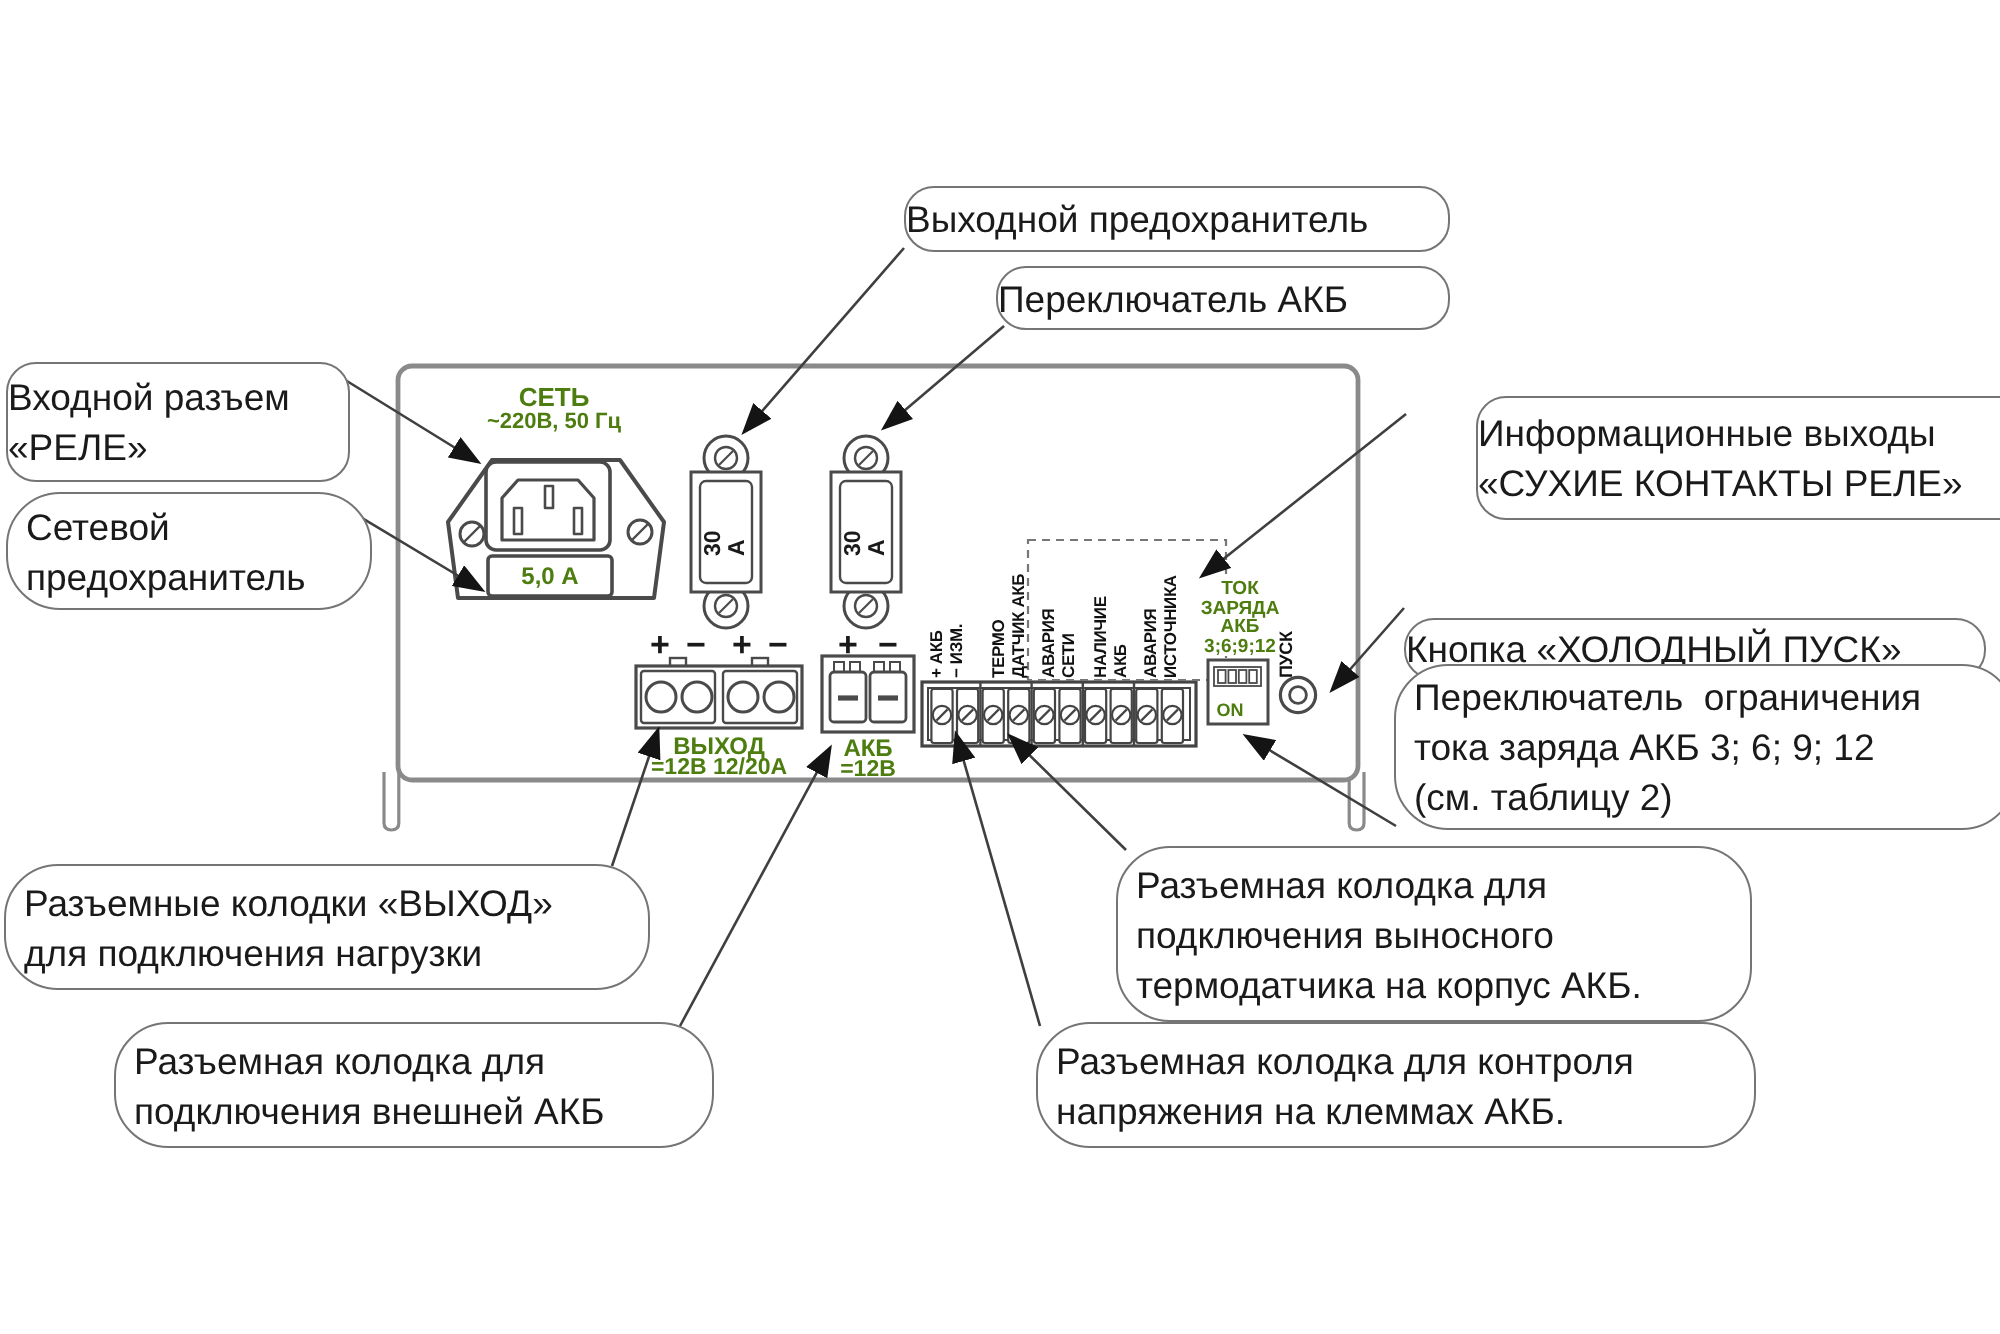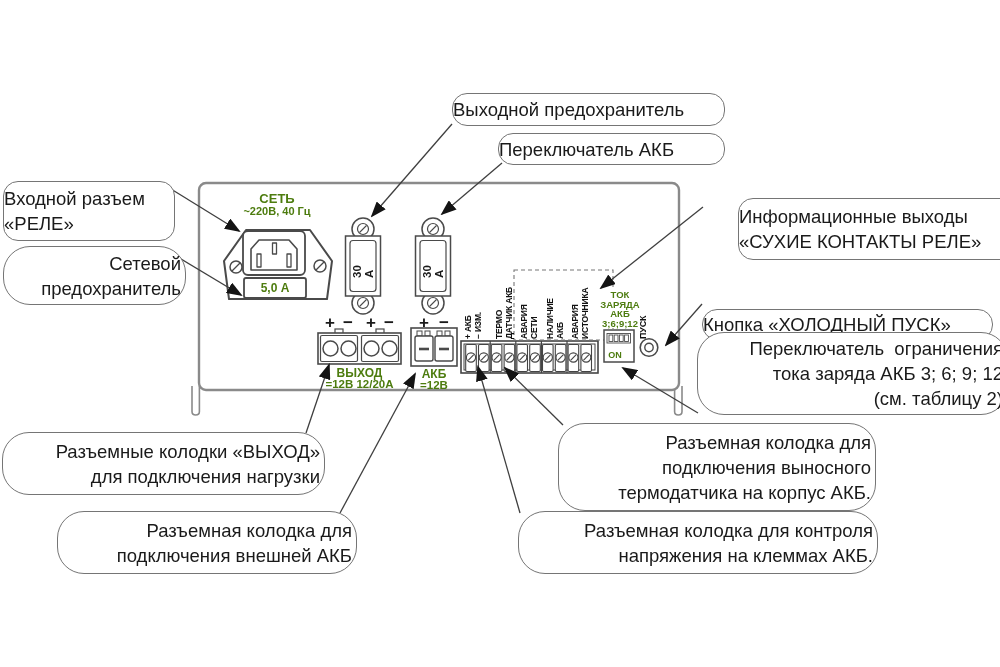--- a/index.html
+++ b/index.html
@@ -3,21 +3,21 @@
 <meta charset="utf-8">
 <style>
   html,body{margin:0;padding:0;background:#fff;}
   #stage{position:relative;width:1000px;height:667px;background:#fff;overflow:hidden;
          font-family:"Liberation Sans","DejaVu Sans",sans-serif;color:#1a1a1a;}
   svg.art{position:absolute;left:0;top:0;z-index:2;}
   .co{position:absolute;z-index:5;background:#fff;border:1.6px solid #757575;border-radius:2px;
       display:flex;align-items:center;font-size:18.5px;line-height:25px;color:#1a1a1a;}
   .co span{white-space:pre-wrap;display:block;width:100%;}
   .co.center{justify-content:center;text-align:left;border-radius:15px;}
-  .co.left{padding-left:9px;padding-right:4px;text-align:right;border-radius:27px;}
+  .co.left{padding-left:9px;padding-right:4px;text-align:left;border-radius:27px;}
   .lbl{position:absolute;z-index:4;font-weight:bold;color:#4d7c0f;text-align:center;white-space:nowrap;}
   .pre{white-space:pre-wrap !important;}
   .rot{position:absolute;z-index:4;transform:rotate(-90deg);transform-origin:0 0;
        font-weight:bold;font-size:8.5px;line-height:10px;letter-spacing:-0.2px;color:#111;}
   .rot span{display:block;white-space:nowrap;}
   .fusetext{position:absolute;z-index:4;display:flex;align-items:center;justify-content:center;
        font-weight:bold;font-size:11.5px;transform:rotate(-90deg);}
   .pol{position:absolute;z-index:4;width:16px;text-align:center;font-weight:bold;font-size:17px;}
   .tok{background:#fff;padding:0 1px;line-height:9.5px;font-size:9.5px;}
 </style>
@@ -191,21 +191,21 @@
       <span>Разъемная колодка для
 подключения выносного
 термодатчика на корпус АКБ.</span>
     </div>
   <div class="co left" style="left:518px;top:511px;width:345px;height:61px;">
       <span>Разъемная колодка для контроля
 напряжения на клеммах АКБ.</span>
     </div>
 
   <div class="lbl" style="left:232px;top:191px;width:90px;font-size:13px;">СЕТЬ</div>
-  <div class="lbl" style="left:217px;top:205px;width:120px;font-size:11px;">~220В, 40 Гц</div>
+  <div class="lbl" style="left:217px;top:205px;width:120px;font-size:11px;">~220В, 50 Гц</div>
   <div class="lbl" style="left:245px;top:281px;width:60px;font-size:12px;">5,0 А</div>
 
   <div class="fusetext" style="left:351px;top:248px;width:24px;height:36px;">30 А</div>
   <div class="fusetext" style="left:421px;top:248px;width:24px;height:36px;">30 А</div>
 
   <div class="pol" style="left:322px;top:313px;">+</div>
   <div class="pol" style="left:340px;top:313px;">−</div>
   <div class="pol" style="left:363px;top:313px;">+</div>
   <div class="pol" style="left:381px;top:313px;">−</div>
   <div class="pol" style="left:416px;top:313px;">+</div>

